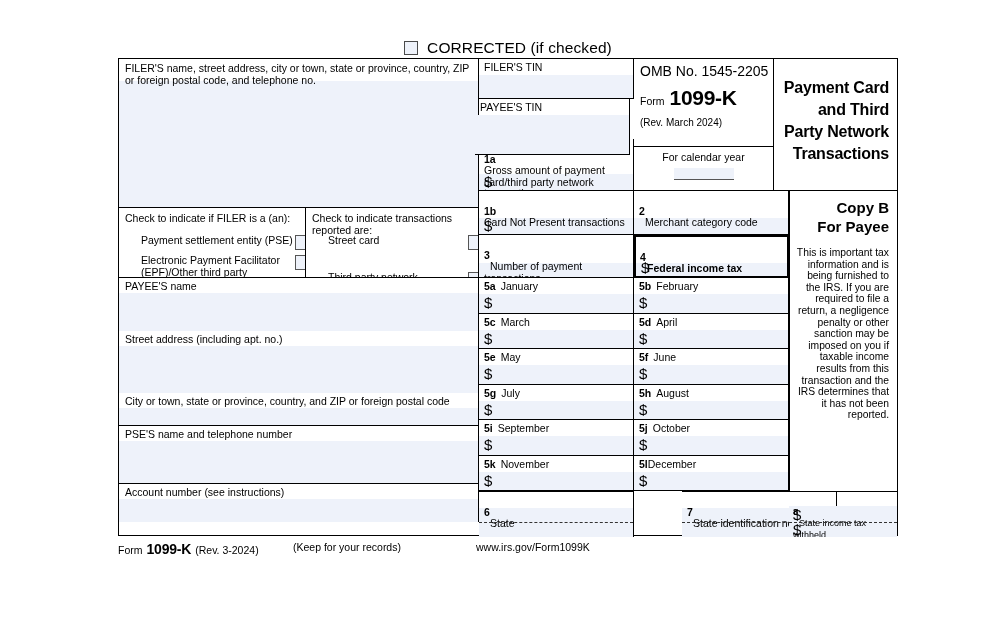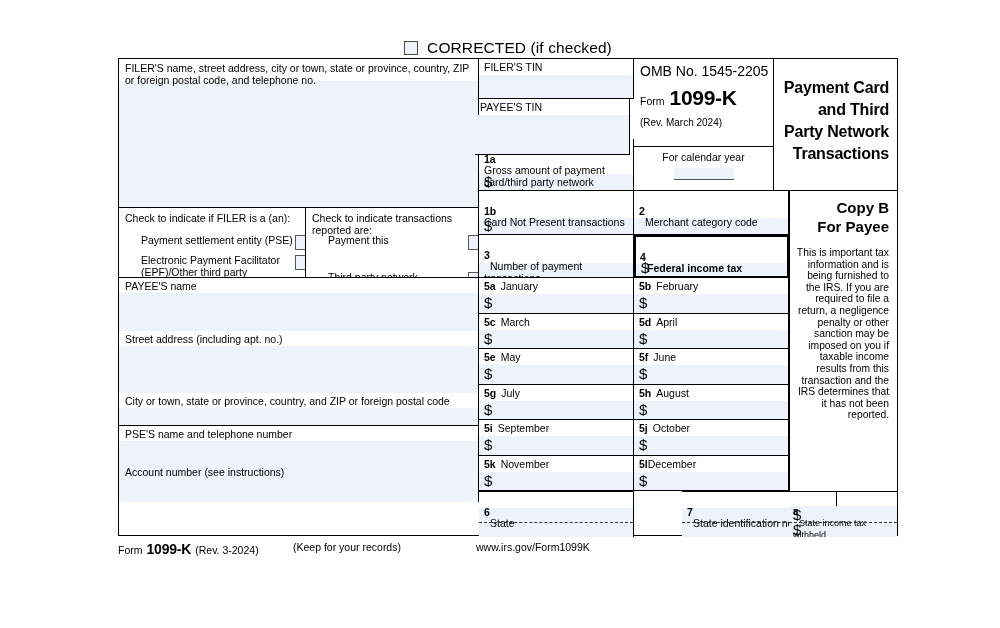--- a/index.html
+++ b/index.html
@@ -109,21 +109,21 @@
     border: 1px solid #555;
     background: #eef2fa;
     box-sizing: border-box;
     flex: none;
   }
 
   #payee-name { left: 0; top: 219px; width: 360px; height: 53px; }
   #payee-street { left: 0; top: 272px; width: 360px; height: 62px; }
   #payee-city { left: 0; top: 334px; width: 360px; height: 33px; }
   #pse-block { left: 0; top: 367px; width: 360px; height: 58px; }
-  #acct-block { left: 0; top: 405px; width: 360px; height: 38px; }
+  #acct-block { left: 0; top: 425px; width: 360px; height: 38px; }
   .lcell .lbl { padding: 3px 6px 0 6px; }
   .lcell .lfill { position: absolute; left: 0; right: 0; top: 15px; bottom: 0; }
 
   
   #mid-ftin { left: 360px; top: 0; width: 155px; height: 40px; }
   #mid-ptin { left: 356px; top: 40px; width: 155px; height: 56px; }
   #box1a { left: 360px; top: 80px; width: 155px; height: 52px; }
   #box1b { left: 360px; top: 132px; width: 155px; height: 44px; }
   #box2  { left: 515px; top: 132px; width: 155px; height: 44px; }
   #box3  { left: 360px; top: 176px; width: 155px; height: 43px; }
@@ -243,21 +243,21 @@
       <div class="chk-line" style="top:47px;height:22px;">
         <div class="chk-text">Electronic Payment Facilitator
 (EPF)/Other third party</div>
         <div class="chkbox"></div>
       </div>
     </div>
 
     <div class="cell br bb" id="chk-right">
       <div class="chk-title">Check to indicate transactions reported are:</div>
       <div class="chk-line" style="top:27px;height:18px;">
-        <div class="chk-text">Payment this</div>
+        <div class="chk-text">Street card</div>
         <div class="chkbox"></div>
       </div>
       <div class="chk-line" style="top:50px;height:18px;margin-top:14px;">
         <div class="chk-text">Third party network</div>
         <div class="chkbox"></div>
       </div>
     </div>
 
     <div class="cell br lcell" id="payee-name">
       <div class="lfill fill"></div>

